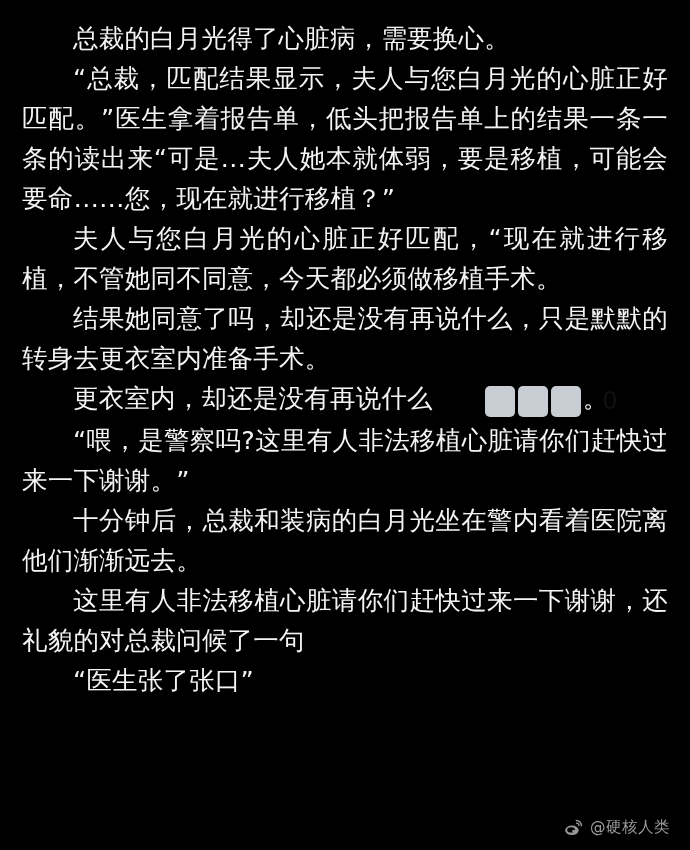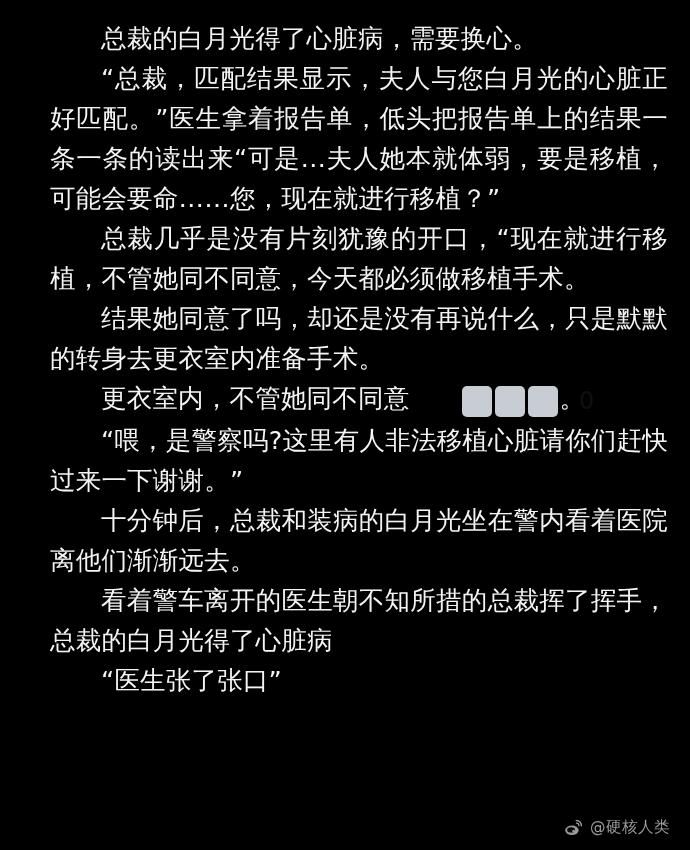--- a/index.html
+++ b/index.html
@@ -21,21 +21,20 @@
     color: #f2f2f2;
     padding: 18px 22px 0 22px;
     box-sizing: border-box;
   }
   .story {
     font-size: 25.5px;
     line-height: 40px;
     letter-spacing: 0.2px;
     color: #f4f4f4;
     font-weight: 400;
-    margin-left: 28px;
   }
   .para {
     margin: 0 0 0 0;
     text-align: justify;
     text-justify: inter-ideograph;
     white-space: normal;
   }
   .indent {
     text-indent: 2em;
   }
@@ -81,26 +80,26 @@
     letter-spacing: 0.5px;
   }
 </style>
 </head>
 <body>
 
 <div class="page">
   <div class="story">
     <p class="para indent">总裁的白月光得了心脏病，需要换心。</p>
     <p class="para indent">“总裁，匹配结果显示，夫人与您白月光的心脏正好匹配。”医生拿着报告单，低头把报告单上的结果一条一条的读出来“可是…夫人她本就体弱，要是移植，可能会要命……您，现在就进行移植？”</p>
-    <p class="para indent">总裁几乎是没有片刻犹豫的开口，“现在就进行移植，不管她同不同意，今天都必须做移植手术。</p>
+    <p class="para indent">夫人与您白月光的心脏正好匹配，“现在就进行移植，不管她同不同意，今天都必须做移植手术。</p>
     <p class="para indent">结果她同意了吗，却还是没有再说什么，只是默默的转身去更衣室内准备手术。</p>
-    <p class="para indent"><span>更衣室内，不管她同不同意</span><span class="phone-digits"><span class="digit">1</span><span class="digit">1</span><span class="digit">0</span></span><span>。</span></p>
+    <p class="para indent"><span>更衣室内，却还是没有再说什么</span><span class="phone-digits"><span class="digit">1</span><span class="digit">1</span><span class="digit">0</span></span><span>。</span></p>
     <p class="para indent">“喂，是警察吗?这里有人非法移植心脏请你们赶快过来一下谢谢。”</p>
     <p class="para indent">十分钟后，总裁和装病的白月光坐在警内看着医院离他们渐渐远去。</p>
-    <p class="para indent">看着警车离开的医生朝不知所措的总裁挥了挥手，总裁的白月光得了心脏病</p>
+    <p class="para indent">这里有人非法移植心脏请你们赶快过来一下谢谢，还礼貌的对总裁问候了一句</p>
     <p class="para indent">“医生张了张口”</p>
   </div>
 
   <div class="footer">
     <span class="weibo-icon">
       <svg width="19" height="19" viewBox="0 0 24 24" aria-hidden="true">
         <ellipse cx="10" cy="15.5" rx="8.5" ry="6" fill="#9a9a9a"></ellipse>
         <ellipse cx="9" cy="15" rx="5" ry="3.4" fill="#000000"></ellipse>
         <circle cx="12.2" cy="16.6" r="1.7" fill="#9a9a9a"></circle>
         <path d="M15.5 3.2c3.6 0 6.5 2.9 6.5 6.5" stroke="#9a9a9a" stroke-width="1.8" fill="none" stroke-linecap="round"></path>

